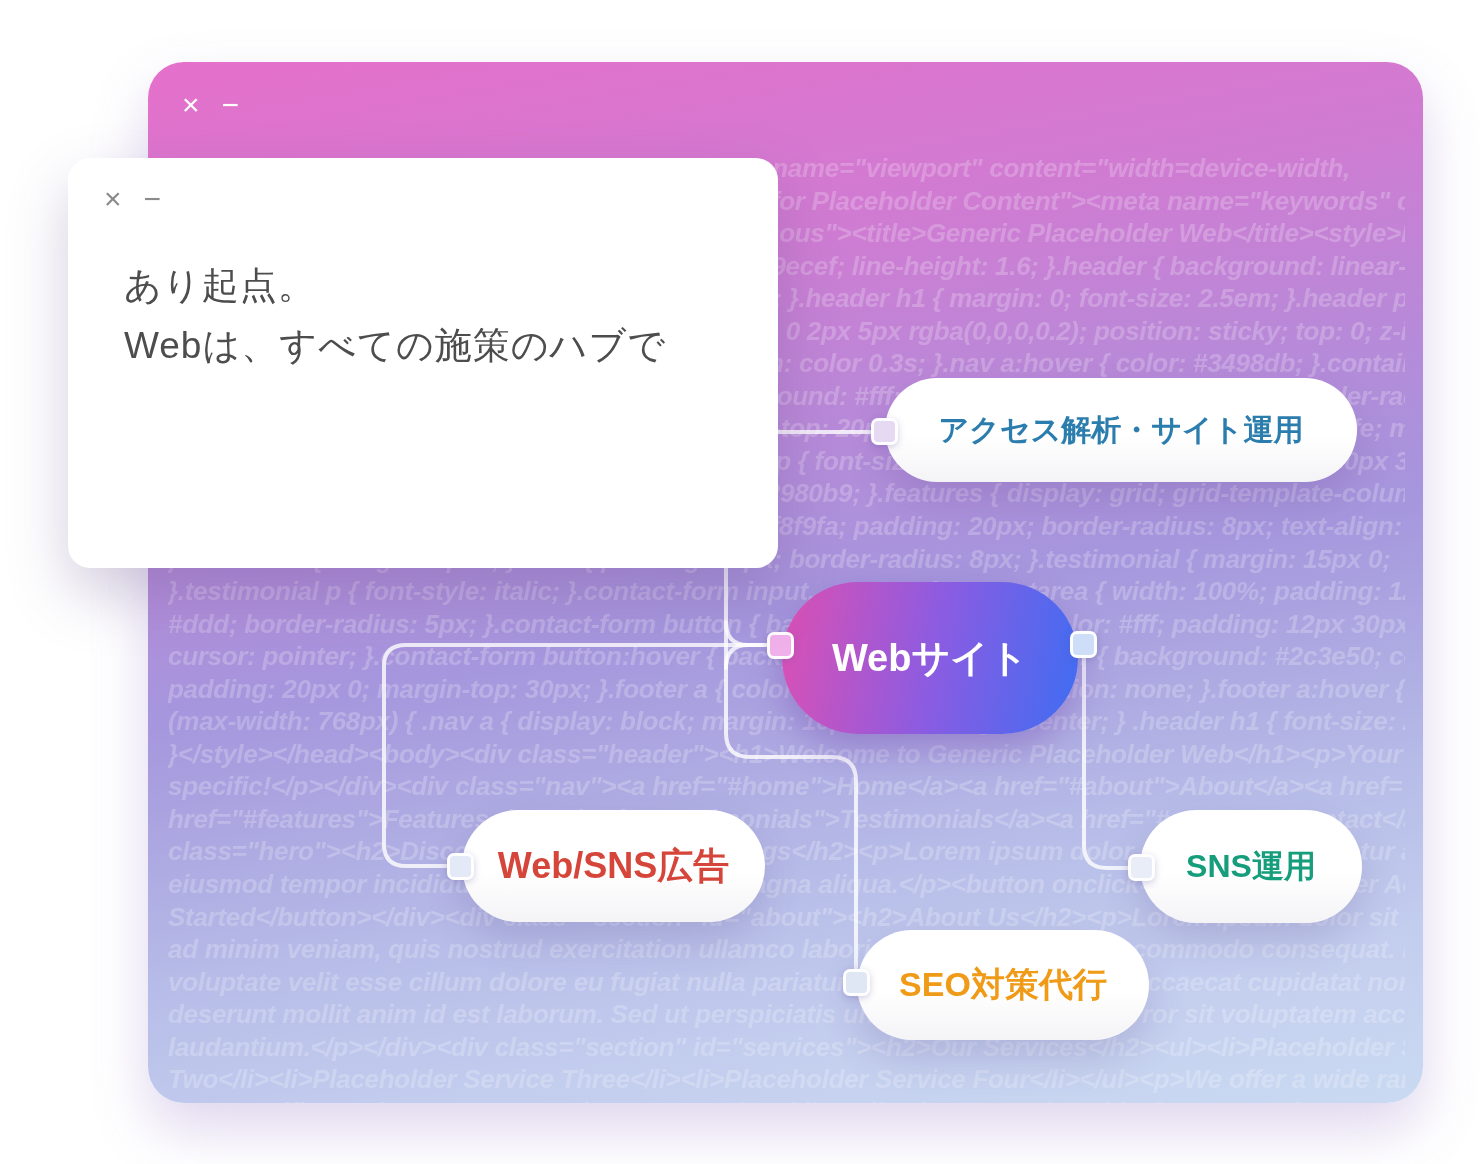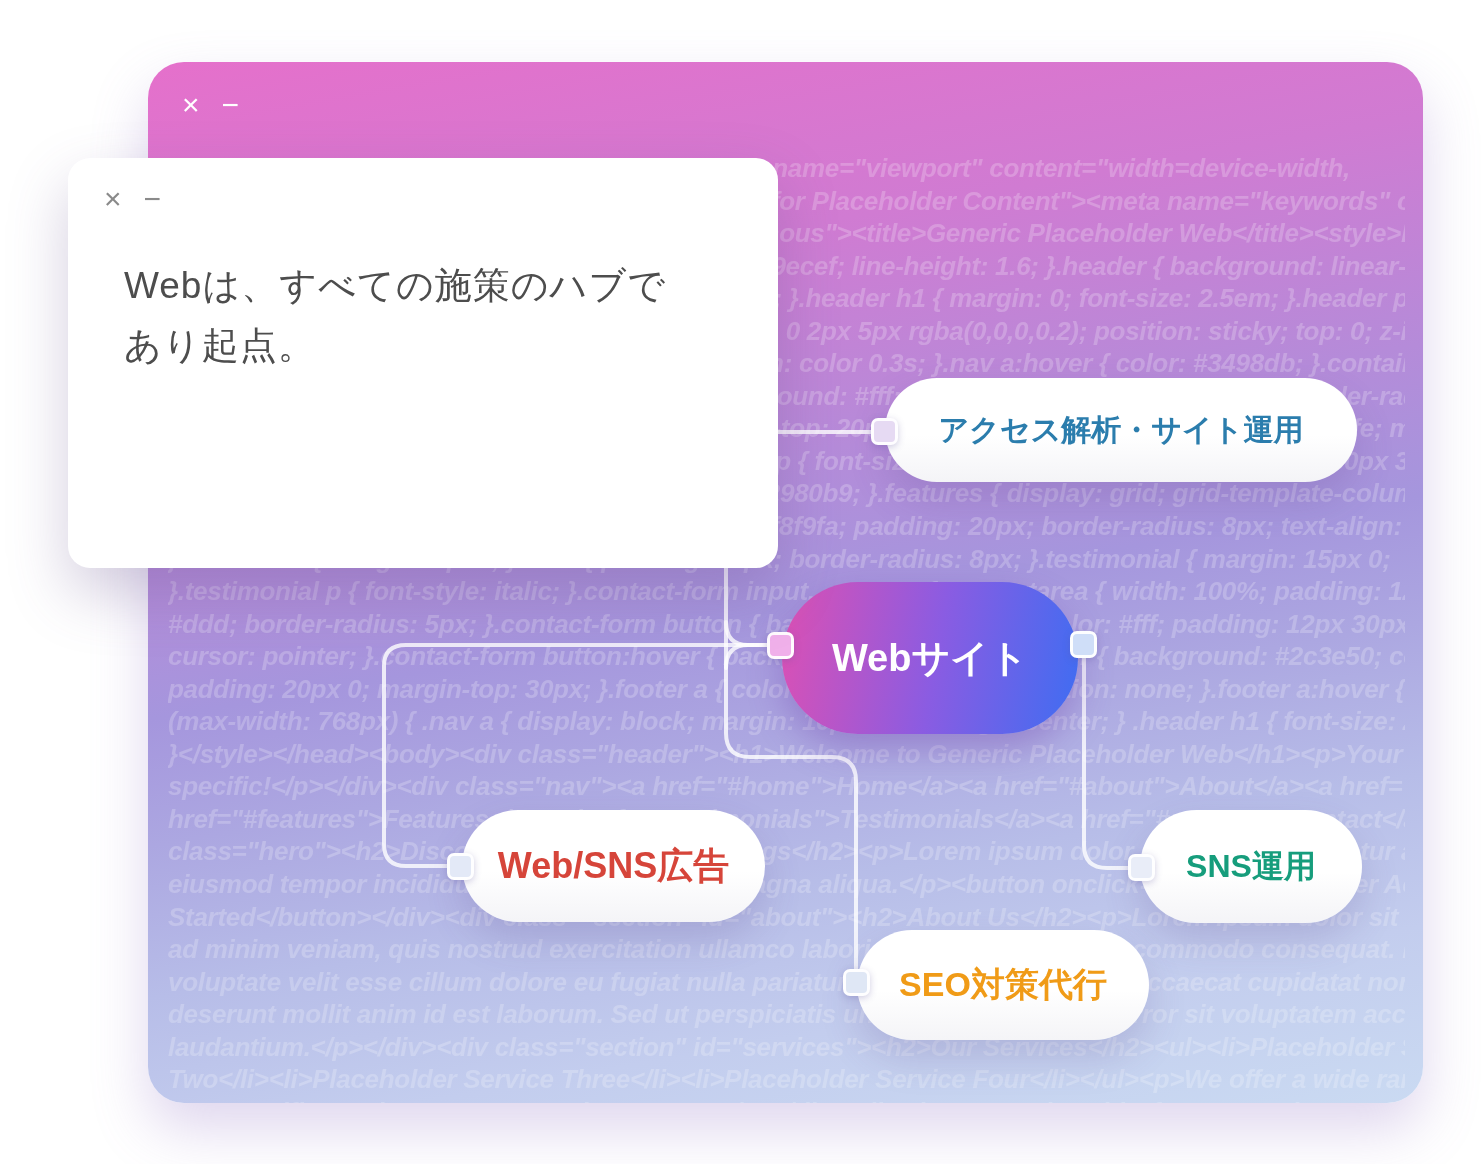--- a/index.html
+++ b/index.html
@@ -148,16 +148,16 @@
 <div class="handle h-ads"></div>
 <div class="handle h-sns"></div>
 <div class="handle h-seo"></div>
 
 <div class="card">
   <div class="card-controls">
     <span>×</span>
     <span>−</span>
   </div>
   <div class="card-text">
+    <div>あり起点。</div>
     <div>Webは、すべての施策のハブで</div>
-    <div>あり起点。</div>
   </div>
 </div>
 
 </body></html>

